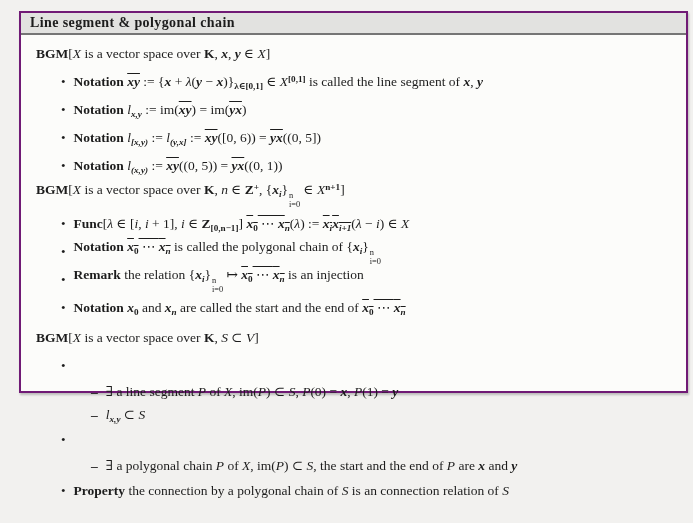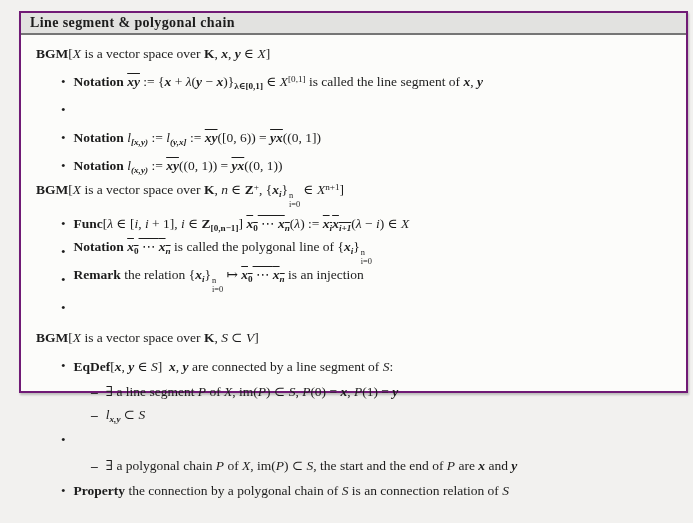--- a/index.html
+++ b/index.html
@@ -40,21 +40,21 @@
   .line.bullet{padding-left:30px;}
   .line.dash{height:23px;padding-left:60px;}
   .marker{flex:0 0 auto;margin-right:8px;}
   .line.bullet .marker{font-size:13px;}
   .line.dash .marker{font-weight:bold;}
   .content{flex:0 0 auto;}
   .b{font-weight:bold;margin-top:35px;}
   .i{font-style:italic;}
   .bi{font-weight:bold;font-style:italic;}
   .sub{font-size:68%;vertical-align:-0.3em;font-weight:bold;}
-  .sup{font-size:68%;vertical-align:0.45em;}
+  .sup{font-size:68%;vertical-align:0.45em;font-weight:bold;}
   .ov{text-decoration:overline;}
   .stack{
     display:inline-flex;flex-direction:column;align-items:flex-start;
     font-size:62%;line-height:1.1;vertical-align:-0.45em;
     margin-left:1px;
   }
 </style>
 </head>
 <body>
 
@@ -66,62 +66,63 @@
     <div class="doc-body">
         <div class="line header">
           <span class="content"><span class="b">BGM</span><span>[</span><span class="i">X</span><span> is a vector space over </span><span class="b">K</span><span>, </span><span class="bi">x</span><span>, </span><span class="bi">y</span><span> ∈ </span><span class="i">X</span><span>]</span></span>
         </div>
         <div class="line bullet">
           <span class="marker">•</span>
           <span class="content"><span class="b">Notation </span><span class="ov"><span class="bi">xy</span></span><span> := {</span><span class="bi">x</span><span> + </span><span class="i">λ</span><span>(</span><span class="bi">y</span><span> − </span><span class="bi">x</span><span>)}</span><span class="sub">λ∈[0,1]</span><span> ∈ </span><span class="i">X</span><span class="sup">[0,1]</span><span> is called the line segment of </span><span class="bi">x</span><span>, </span><span class="bi">y</span></span>
         </div>
         <div class="line bullet">
           <span class="marker">•</span>
+          <span class="content"><span class="b">Notation </span><span class="i">l</span><span class="bi sub">x,y</span><span> := im(</span><span class="ov"><span class="bi">xy</span></span><span>) = im(</span><span class="ov"><span class="bi">yx</span></span><span>)</span></span>
         </div>
         <div class="line bullet">
           <span class="marker">•</span>
-          <span class="content"><span class="b">Notation </span><span class="i">l</span><span class="bi sub">[x,y)</span><span> := </span><span class="i">l</span><span class="bi sub">(y,x]</span><span> := </span><span class="ov"><span class="bi">xy</span></span><span>([0, 6)) = </span><span class="ov"><span class="bi">yx</span></span><span>((0, 1])</span></span>
+          <span class="content"><span class="b">Notation </span><span class="i">l</span><span class="bi sub">[x,y)</span><span> := </span><span class="i">l</span><span class="bi sub">(y,x]</span><span> := </span><span class="ov"><span class="bi">xy</span></span><span>([0, 6)) = </span><span class="ov"><span class="bi">yx</span></span><span>((0, 5])</span></span>
         </div>
         <div class="line bullet">
           <span class="marker">•</span>
-          <span class="content"><span class="b">Notation </span><span class="i">l</span><span class="bi sub">(x,y)</span><span> := </span><span class="ov"><span class="bi">xy</span></span><span>((0, 1)) = </span><span class="ov"><span class="bi">yx</span></span><span>((0, 1))</span></span>
+          <span class="content"><span class="b">Notation </span><span class="i">l</span><span class="bi sub">(x,y)</span><span> := </span><span class="ov"><span class="bi">xy</span></span><span>((0, 5)) = </span><span class="ov"><span class="bi">yx</span></span><span>((0, 1))</span></span>
         </div>
         <div class="line header">
           <span class="content"><span class="b">BGM</span><span>[</span><span class="i">X</span><span> is a vector space over </span><span class="b">K</span><span>, </span><span class="i">n</span><span> ∈ </span><span class="b">Z</span><span class="sup">+</span><span>, {</span><span class="bi">x</span><span class="i sub">i</span><span>}</span><span class="stack">
               <span class="up">n</span>
               <span class="dn">i=0</span>
             </span><span> ∈ </span><span class="i">X</span><span class="sup">n+1</span><span>]</span></span>
         </div>
         <div class="line bullet">
           <span class="marker">•</span>
           <span class="content"><span class="b">Func</span><span>[</span><span class="i">λ</span><span> ∈ [</span><span class="i">i</span><span>, </span><span class="i">i</span><span> + 1], </span><span class="i">i</span><span> ∈ </span><span class="b">Z</span><span class="sub">[0,n−1]</span><span>] </span><span class="ov"><span class="bi">x</span><span class="sub">0</span><span> ⋯ </span><span class="bi">x</span><span class="i sub">n</span></span><span>(</span><span class="i">λ</span><span>) := </span><span class="ov"><span class="bi">x</span><span class="i sub">i</span><span class="bi">x</span><span class="i sub">i+1</span></span><span>(</span><span class="i">λ</span><span> − </span><span class="i">i</span><span>) ∈ </span><span class="i">X</span></span>
         </div>
         <div class="line bullet">
           <span class="marker">•</span>
-          <span class="content"><span class="b">Notation </span><span class="ov"><span class="bi">x</span><span class="sub">0</span><span> ⋯ </span><span class="bi">x</span><span class="i sub">n</span></span><span> is called the polygonal line of {</span><span class="bi">x</span><span class="i sub">i</span><span>}</span><span class="stack">
+          <span class="content"><span class="b">Notation </span><span class="ov"><span class="bi">x</span><span class="sub">0</span><span> ⋯ </span><span class="bi">x</span><span class="i sub">n</span></span><span> is called the polygonal chain of {</span><span class="bi">x</span><span class="i sub">i</span><span>}</span><span class="stack">
               <span class="up">n</span>
               <span class="dn">i=0</span>
             </span></span>
         </div>
         <div class="line bullet">
           <span class="marker">•</span>
           <span class="content"><span class="b">Remark </span><span>the relation {</span><span class="bi">x</span><span class="i sub">i</span><span>}</span><span class="stack">
               <span class="up">n</span>
               <span class="dn">i=0</span>
             </span><span> ↦ </span><span class="ov"><span class="bi">x</span><span class="sub">0</span><span> ⋯ </span><span class="bi">x</span><span class="i sub">n</span></span><span> is an injection</span></span>
         </div>
         <div class="line bullet">
           <span class="marker">•</span>
+          <span class="content"><span class="b">Notation </span><span class="bi">x</span><span class="sub">0</span><span> and </span><span class="bi">x</span><span class="i sub">n</span><span> are called the start and the end of </span><span class="ov"><span class="bi">x</span><span class="sub">0</span><span> ⋯ </span><span class="bi">x</span><span class="i sub">n</span></span></span>
         </div>
         <div class="line header">
           <span class="content"><span class="b">BGM</span><span>[</span><span class="i">X</span><span> is a vector space over </span><span class="b">K</span><span>, </span><span class="i">S</span><span> ⊂ </span><span class="i">V</span><span>]</span></span>
         </div>
         <div class="line bullet">
           <span class="marker">•</span>
-          <span class="content"><span class="b">EqDef</span><span>[</span><span class="bi">x</span><span>, </span><span class="bi">y</span><span> ∈ </span><span class="i">S</span><span>] </span><span class="bi">x</span><span>, </span><span class="bi">y</span><span> are connected by a line segment of </span><span class="i">S</span><span>:</span></span>
         </div>
         <div class="line dash">
           <span class="marker">–</span>
           <span class="content"><span>∃ a line segment </span><span class="i">P</span><span> of </span><span class="i">X</span><span>, im(</span><span class="i">P</span><span>) ⊂ </span><span class="i">S</span><span>, </span><span class="i">P</span><span>(0) = </span><span class="bi">x</span><span>, </span><span class="i">P</span><span>(1) = </span><span class="bi">y</span></span>
         </div>
         <div class="line dash">
           <span class="marker">–</span>
           <span class="content"><span class="i">l</span><span class="bi sub">x,y</span><span> ⊂ </span><span class="i">S</span></span>
         </div>
         <div class="line bullet">

